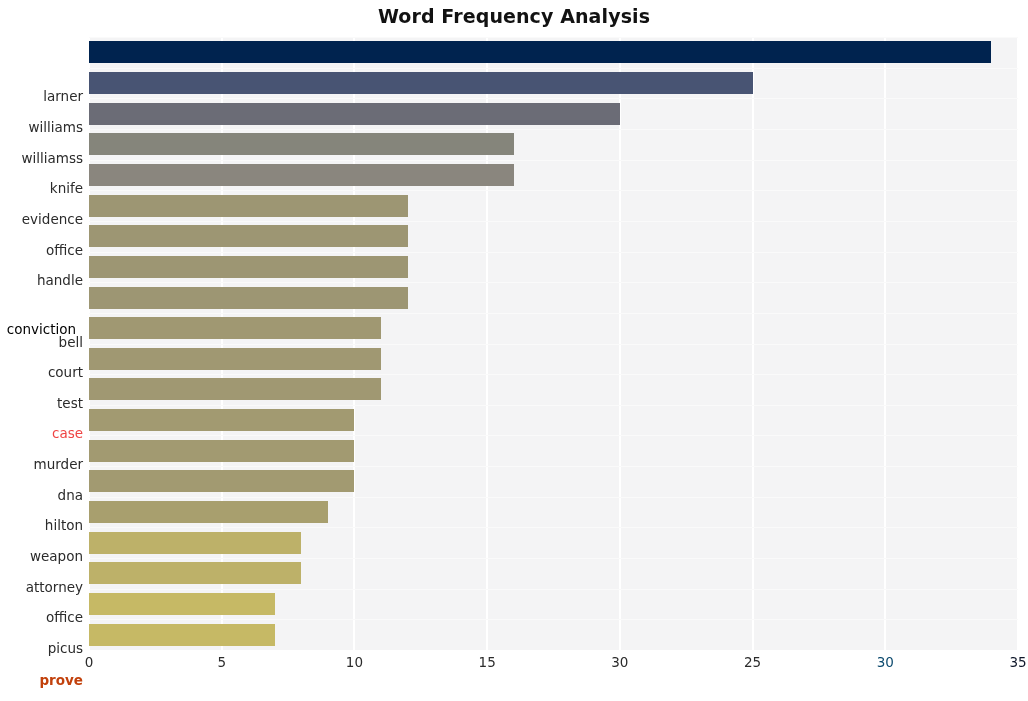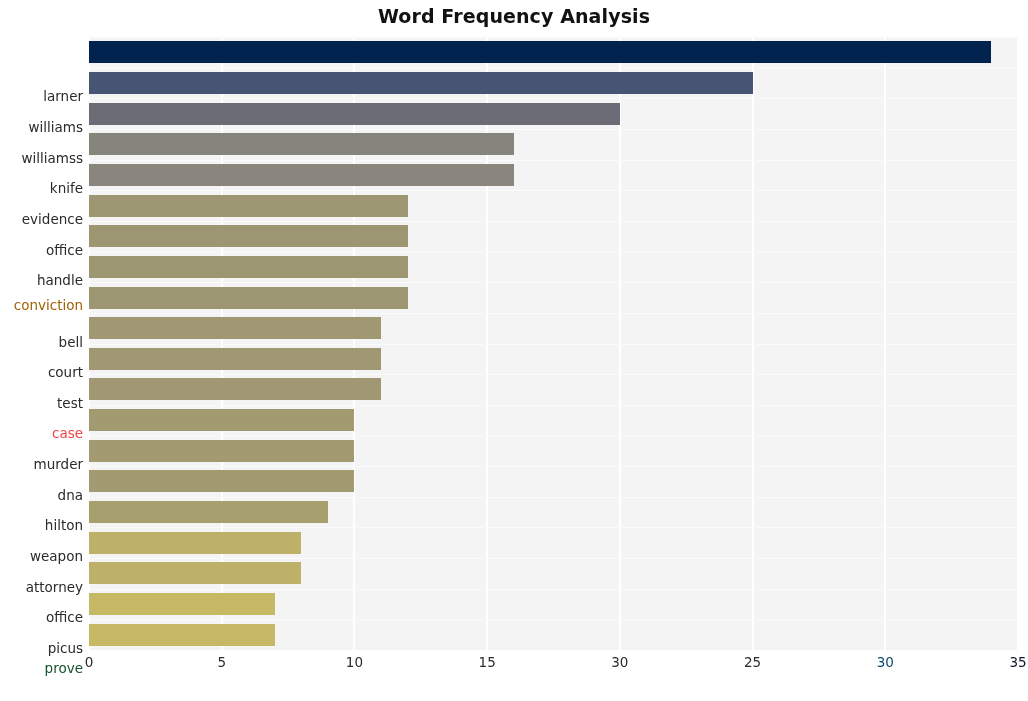--- a/index.html
+++ b/index.html
@@ -124,33 +124,33 @@
   <div id="chart-title">Word Frequency Analysis</div>
 
   <div id="y-axis">
       <div class="ytick" style="top: 8.325px; color: rgb(43, 43, 43);">larner</div>
       <div class="ytick" style="top: 38.975px; color: rgb(43, 43, 43);">williams</div>
       <div class="ytick" style="top: 69.625px; color: rgb(43, 43, 43);">williamss</div>
       <div class="ytick" style="top: 100.275px; color: rgb(43, 43, 43);">knife</div>
       <div class="ytick" style="top: 130.925px; color: rgb(43, 43, 43);">evidence</div>
       <div class="ytick" style="top: 161.575px; color: rgb(43, 43, 43);">office</div>
       <div class="ytick" style="top: 192.225px; color: rgb(43, 43, 43);">handle</div>
-      <div class="ytick" style="top: 217px; color: #a16207;">conviction</div>
+      <div class="ytick" style="top: 241px; color: #000000; text-align: center;">conviction</div>
       <div class="ytick" style="top: 253.525px; color: rgb(43, 43, 43);">bell</div>
       <div class="ytick" style="top: 284.175px; color: rgb(43, 43, 43);">court</div>
       <div class="ytick" style="top: 314.825px; color: rgb(43, 43, 43);">test</div>
       <div class="ytick" style="top: 345.475px; color: #ef4444;">case</div>
       <div class="ytick" style="top: 376.125px; color: rgb(43, 43, 43);">murder</div>
       <div class="ytick" style="top: 406.775px; color: rgb(43, 43, 43); padding-left: 44px;">dna</div>
       <div class="ytick" style="top: 437.425px; color: rgb(43, 43, 43);">hilton</div>
       <div class="ytick" style="top: 468.075px; color: rgb(43, 43, 43);">weapon</div>
       <div class="ytick" style="top: 498.725px; color: rgb(43, 43, 43);">attorney</div>
       <div class="ytick" style="top: 529.375px; color: rgb(43, 43, 43);">office</div>
       <div class="ytick" style="top: 560.025px; color: rgb(43, 43, 43);">picus</div>
-      <div class="ytick" style="top: 580px; color: #14532d;">prove</div>
+      <div class="ytick" style="top: 592px; color: #c2410c; font-weight: bold;">prove</div>
     </div>
 
   <div id="plot-area">
       <div class="gridline-v" style="left: -1px; background: rgb(255, 255, 255);"></div>
       <div class="gridline-v" style="left: 131.714px; background: rgb(255, 255, 255);"></div>
       <div class="gridline-v" style="left: 264.429px; background: rgb(255, 255, 255);"></div>
       <div class="gridline-v" style="left: 397.143px; background: rgb(255, 255, 255);"></div>
       <div class="gridline-v" style="left: 529.857px; background: rgb(255, 255, 255);"></div>
       <div class="gridline-v" style="left: 662.571px; background: rgb(255, 255, 255);"></div>
       <div class="gridline-v" style="left: 795.286px; background: rgb(255, 255, 255);"></div>

